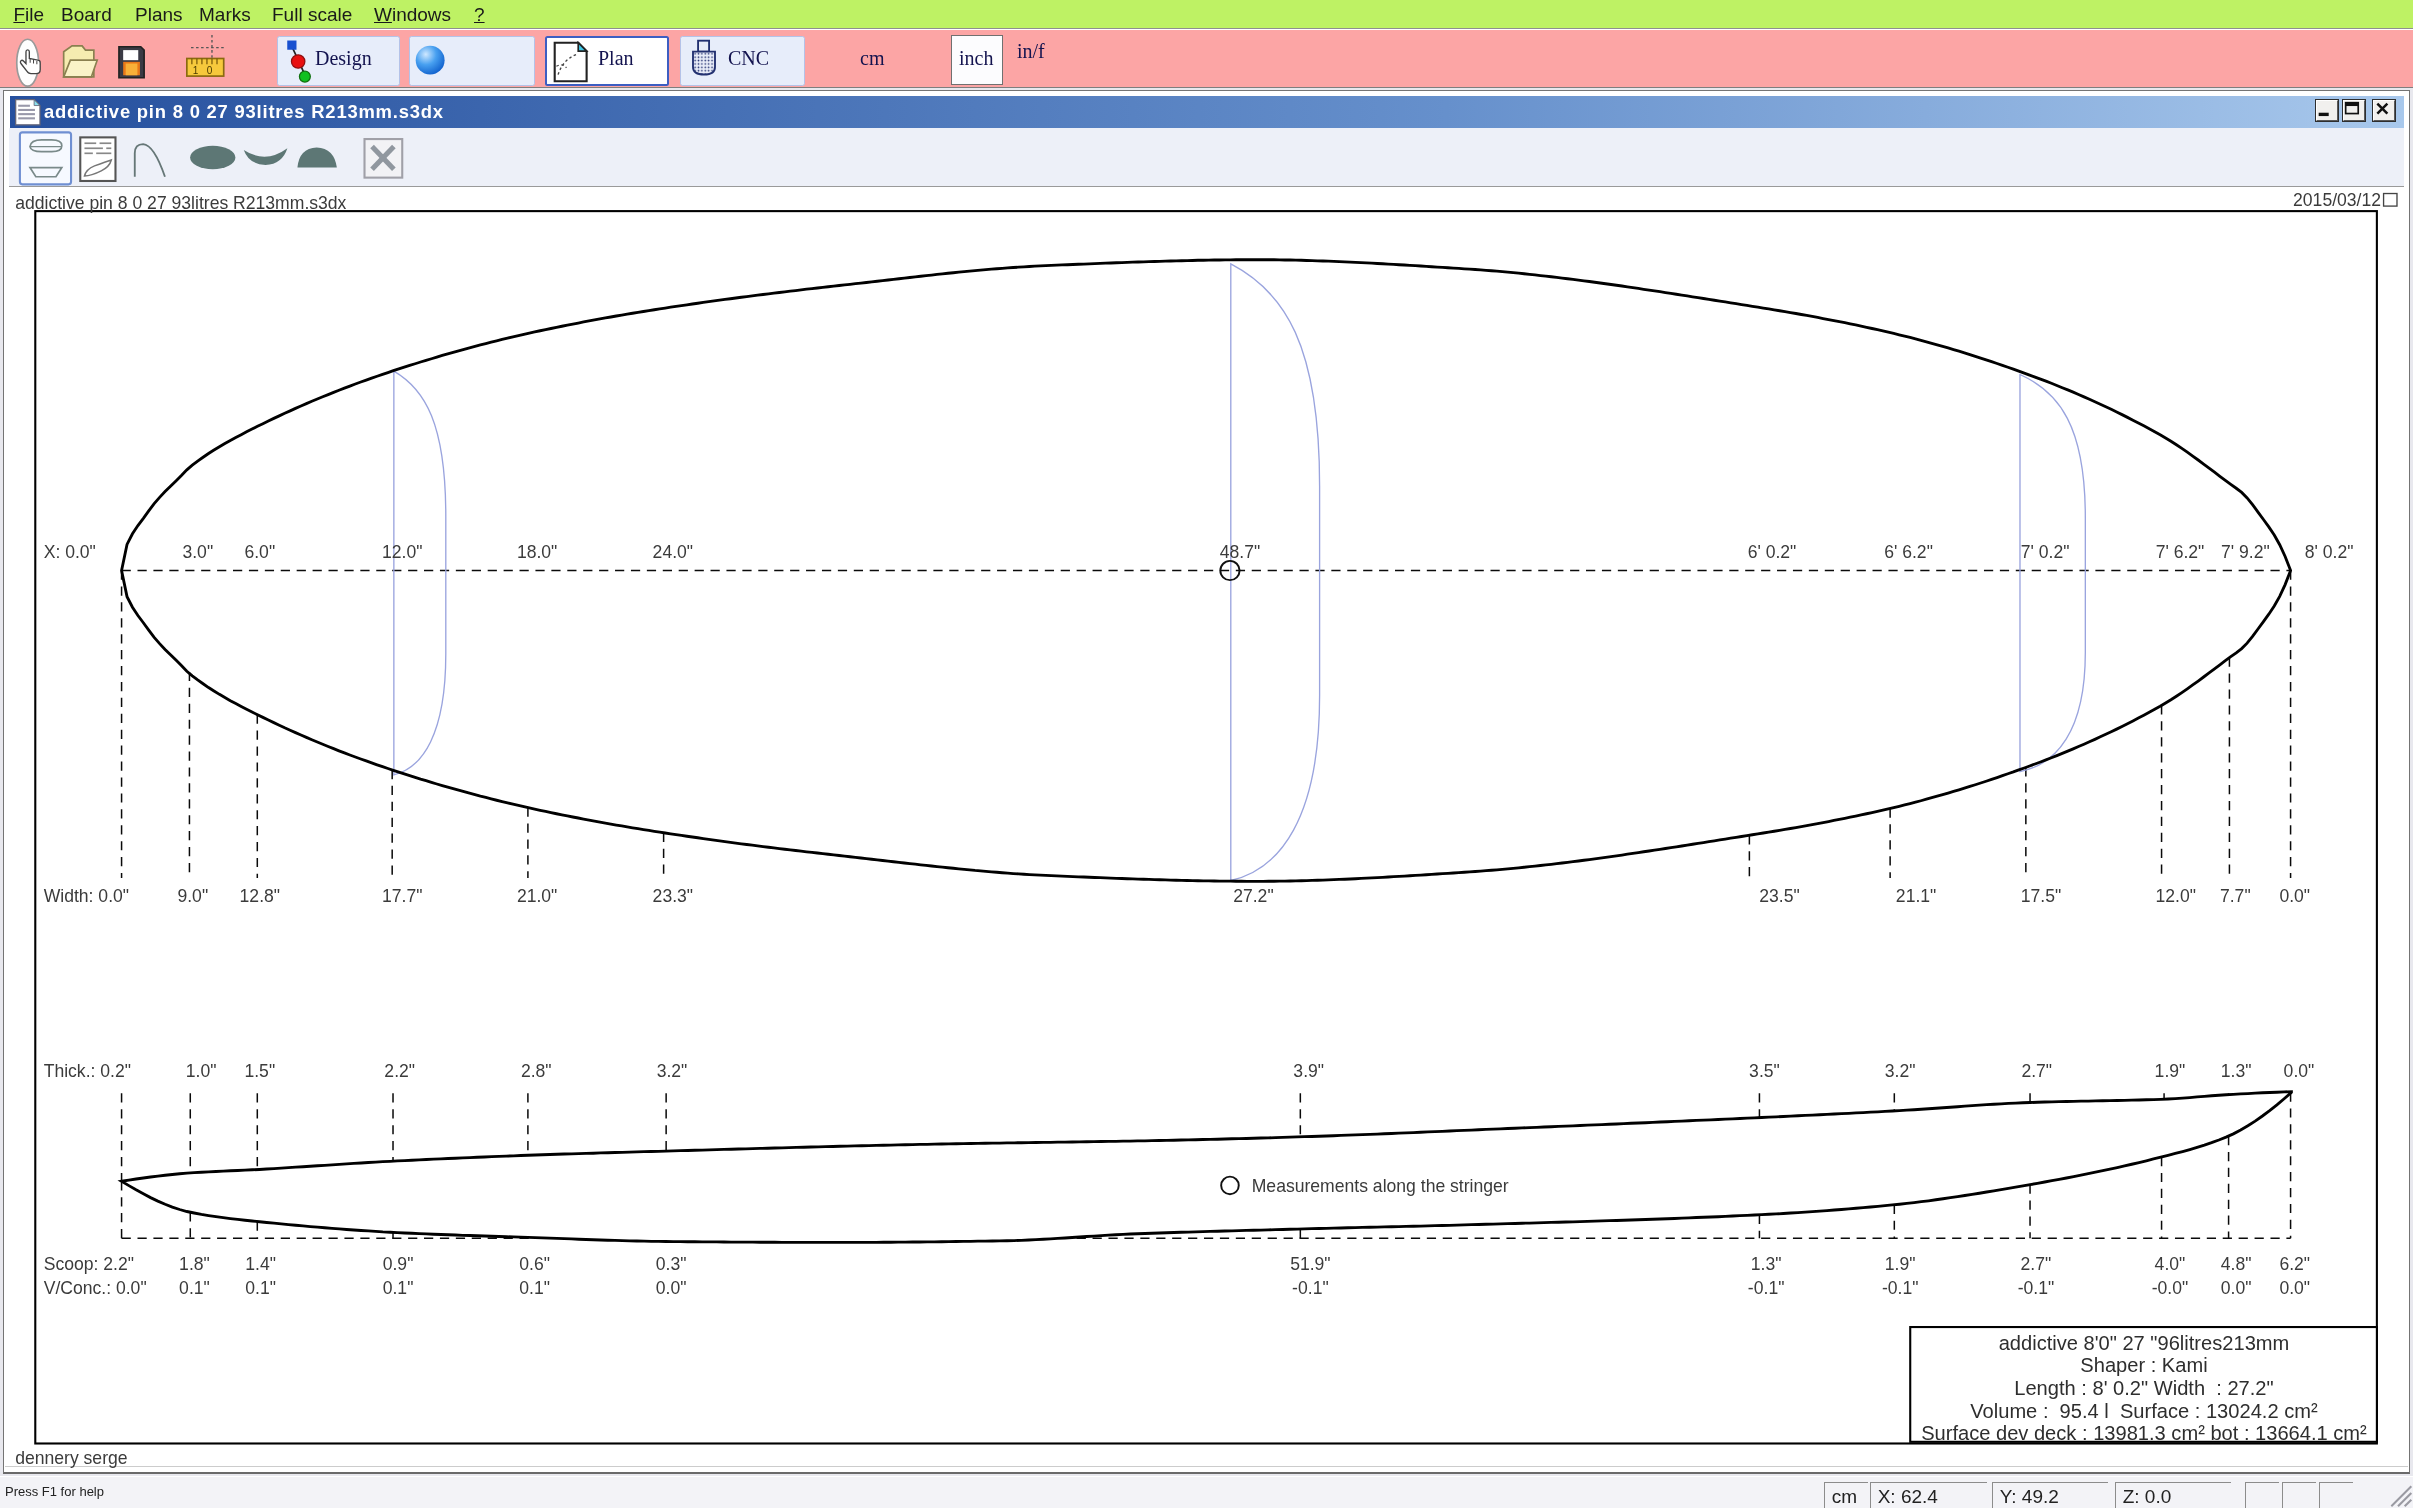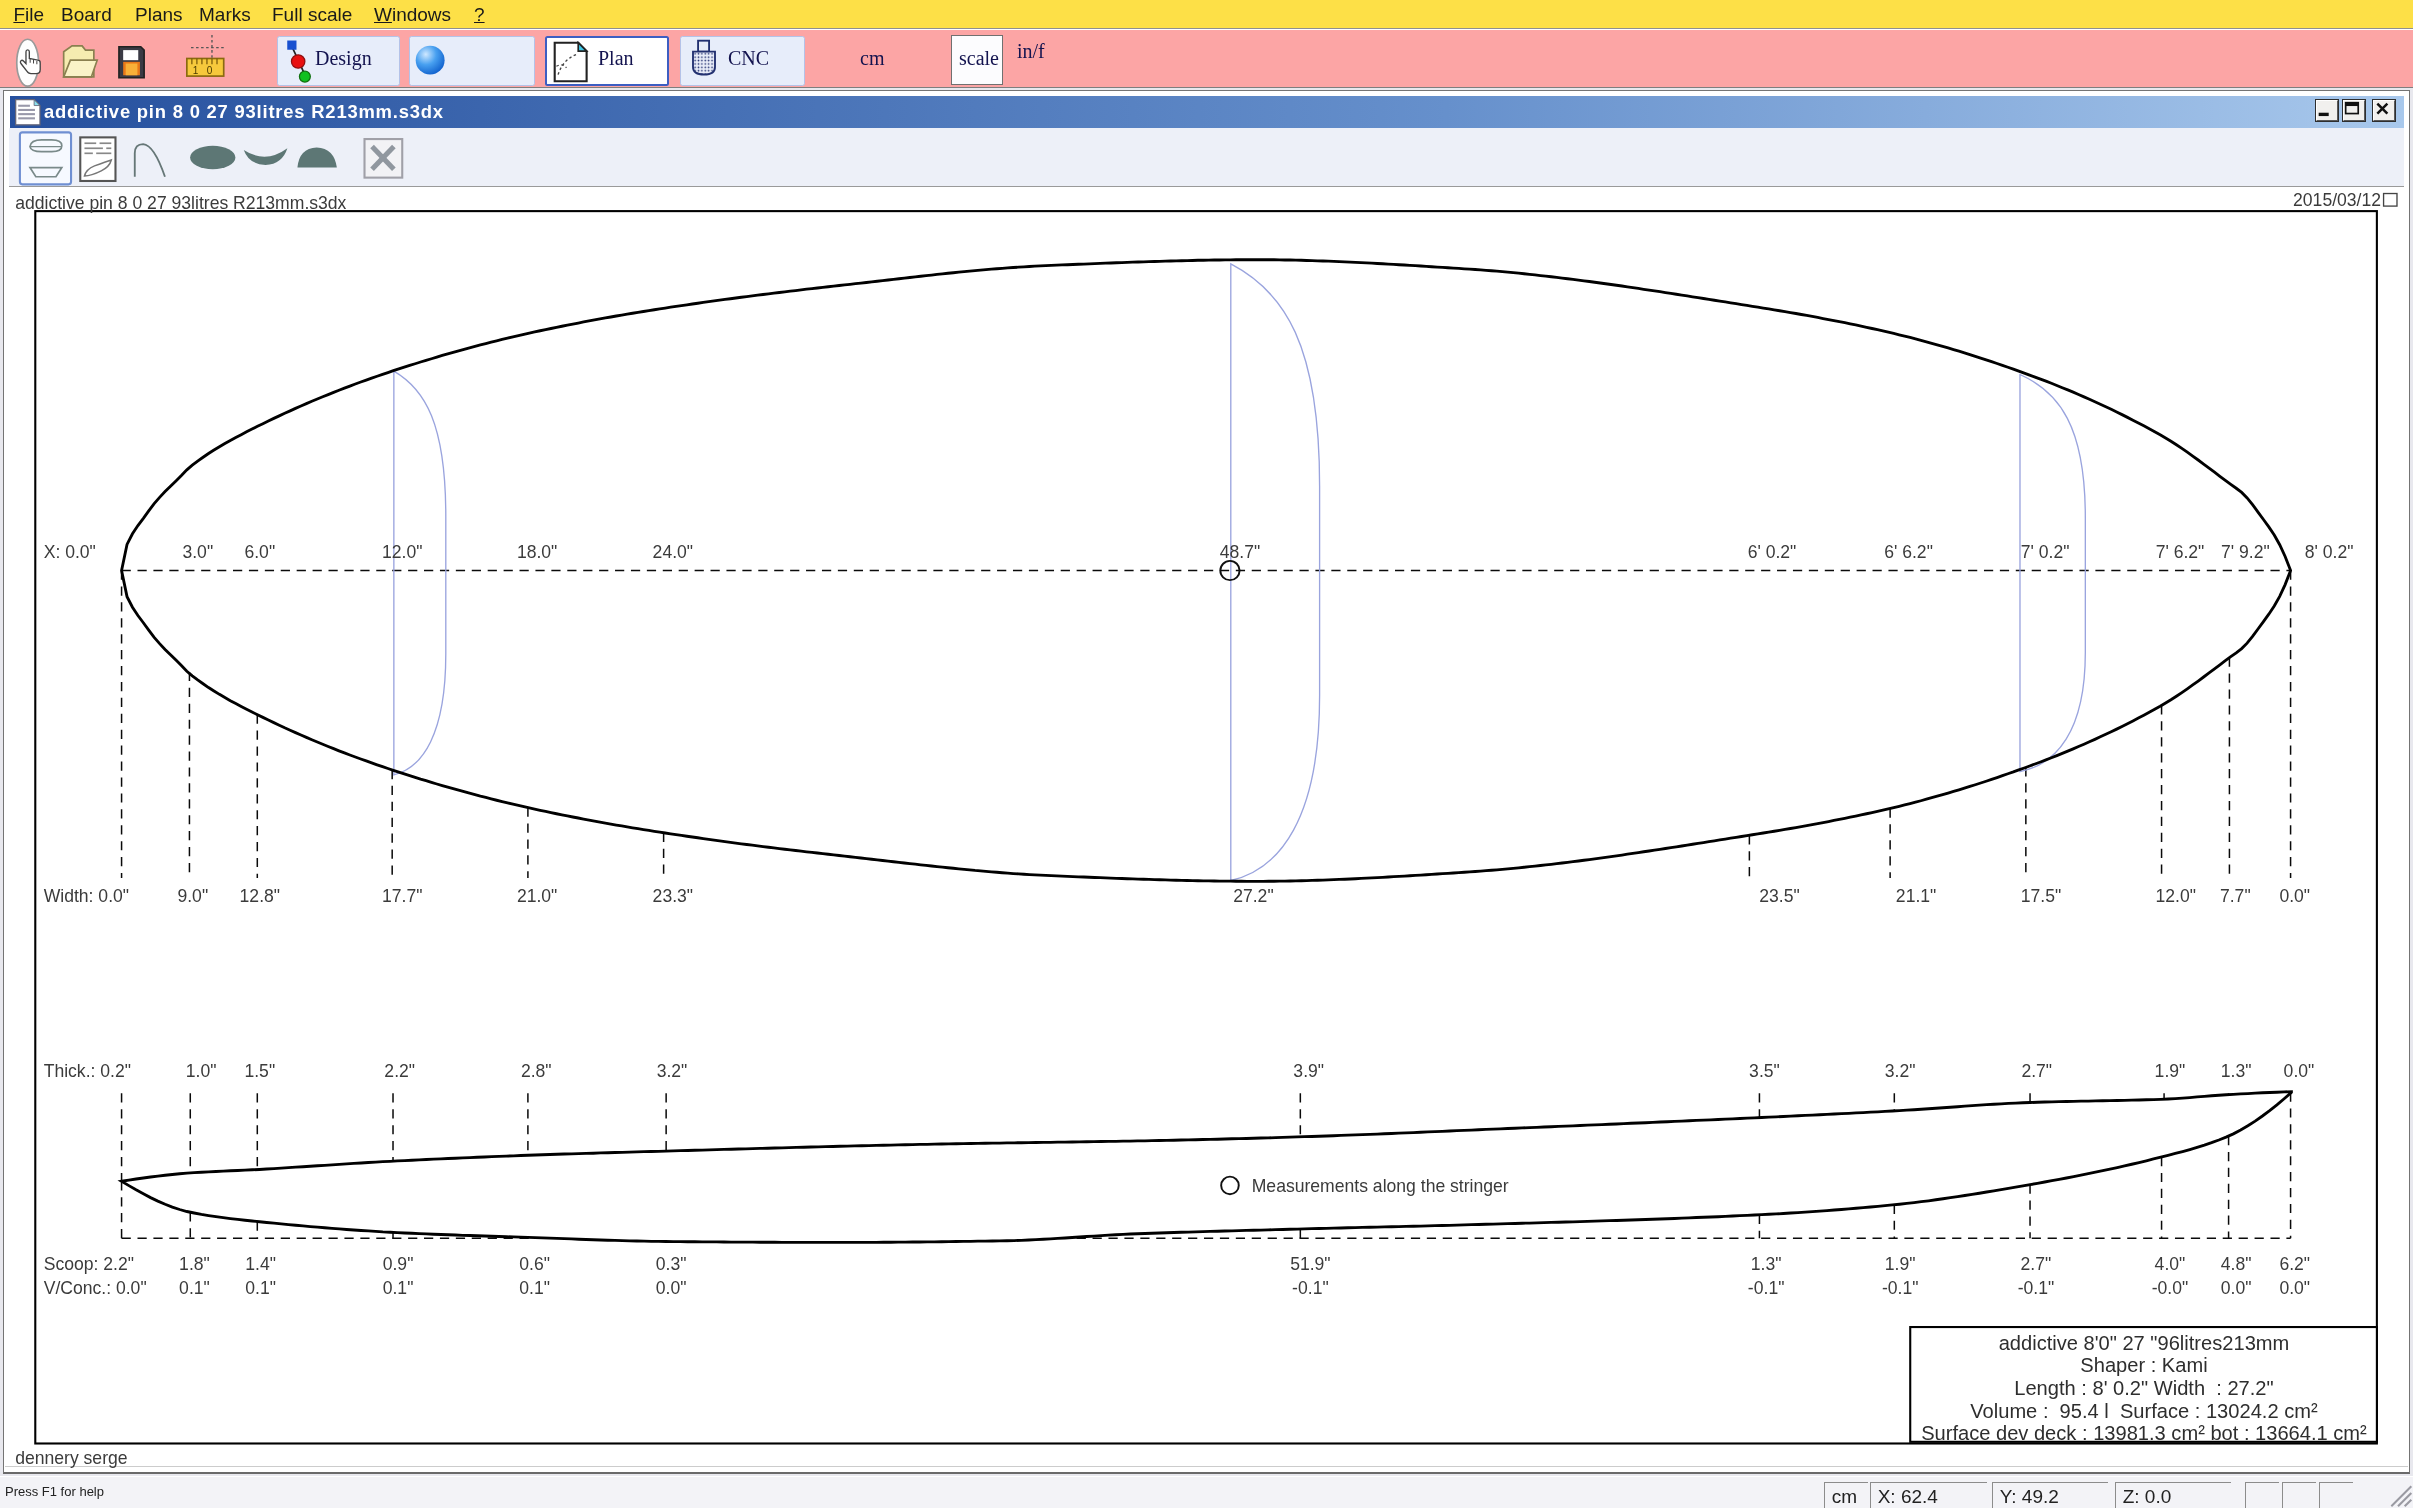--- a/index.html
+++ b/index.html
@@ -1,16 +1,16 @@
 <!DOCTYPE html>
 <html style="font-size:13.4px"><head><meta charset="utf-8">
 <style>
 * { margin:0; padding:0; box-sizing:border-box; }
 html,body { width:2413px; height:1508px; background:#fff; font-family:"Liberation Sans",sans-serif; overflow:hidden; }
-#menubar { position:absolute; left:0; top:0; width:2413px; height:28.5px; background:#fde047; border-bottom:1.7px solid #8f8f8f; }
+#menubar { position:absolute; left:0; top:0; width:2413px; height:28.5px; background:#bef264; border-bottom:1.7px solid #8f8f8f; }
 #menubar span { position:absolute; top:4.2px; font-size:19px; color:#1a1a1a; }
 #toolbar { position:absolute; left:0; top:30px; width:2413px; height:57px; background:#fca5a5; }
 .tbtn { position:absolute; top:5.9px; height:50px; background:#e7edfa; border:1.7px solid #b4c2e8; border-radius:2.5px; }
 .tbtn.sel { background:#fff; border:2.5px solid #3d5ec2; }
 .tbtxt { position:absolute; font-size:20px; color:#13134f;font-family:Liberation Serif, serif; }
 #mdiframe { position:absolute; left:0; top:87px; width:2413px; height:1389px; background:#e8e8ee; border-top:1.7px solid #7e7e7e; }
 #win { position:absolute; left:3.4px; top:90px; width:2407px; height:1384px; background:#fff; border:1.7px solid #747474; border-bottom:2.5px solid #6a6a6a; }
 #winlight { position:absolute; left:5px; top:1466px; width:2403px; height:0.8px; background:#cccccc; }
 #titlebar { position:absolute; left:10px; top:96px; width:2394px; height:32px; background:linear-gradient(to right,#26509e,#6690cc 60%,#a8c8ec 100%); }
 #titlebar .txt { position:absolute; left:34px; top:5px; font-size:18.4px; font-weight:bold; color:#fff; letter-spacing:0.8px; }
@@ -102,21 +102,21 @@
           <circle cx="1.5" cy="1.5" r="1" fill="#223070"></circle>
   </pattern>
       </defs>
   <rect x="13" y="2" width="13" height="13" fill="#e8ecf8" stroke="#223070" stroke-width="2.2"></rect>
   <path d="M7 15 h26 v18 q0 9 -13 9 q-13 0 -13 -9 z" fill="url(#hatch)" stroke="#223070" stroke-width="2.2"></path>
  </svg>
  <div class="tbtxt" style="left:728px; top:17px;">CNC</div>
  <div class="tbtxt" style="left:860px; top:17px;">cm</div>
  <div class="tbtxt" style="left:908px; top:17px;margin-top:41px;">mm</div>
  <div style="position:absolute; left:951px; top:5px; width:52px; height:50px; border:1.7px solid #707070; background:#fcfcfe;"></div>
- <div class="tbtxt" style="left:959px; top:17px;">scale</div>
+ <div class="tbtxt" style="left:959px; top:17px;">inch</div>
  <div class="tbtxt" style="left:1017px; top:10px;">in/f</div>
 </div>
 <div id="titlebar">
  <svg width="28.5" height="28.5" viewBox="0 0 34 34" style="position:absolute;left:4.2px;top:1.7px">
   <path d="M2 2 h22 l7 7 v23 h-29 z" fill="#fff" stroke="#667" stroke-width="1.5"></path>
   <path d="M24 2 l7 7 h-7 z" fill="#8adfee" stroke="#667" stroke-width="1"></path>
   <g fill="#99a">
    <rect x="5" y="8" width="14" height="2.5"></rect>
         <rect x="5" y="13" width="20" height="2.5"></rect>
    <rect x="5" y="18" width="20" height="2.5"></rect>

